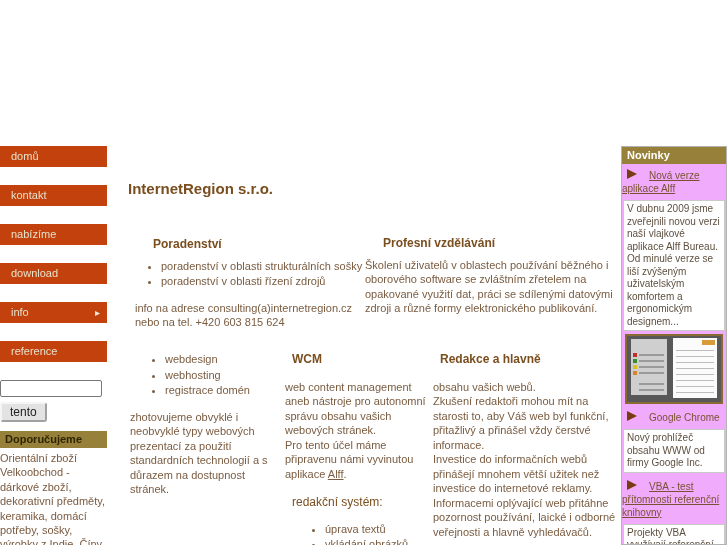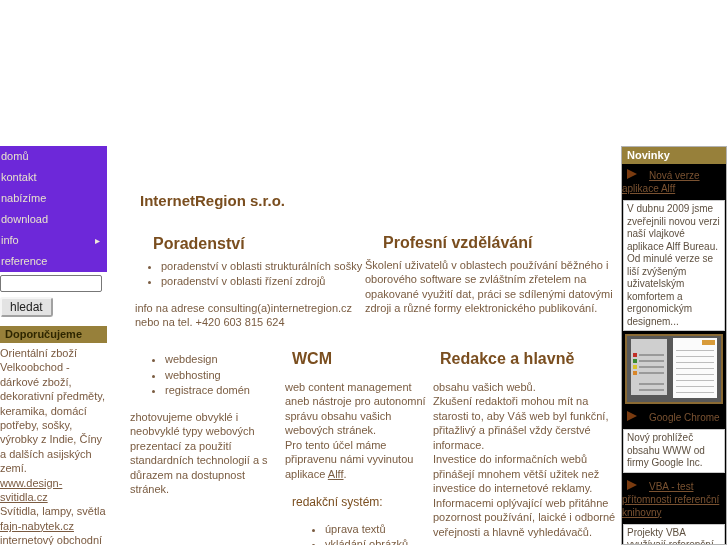--- a/index.html
+++ b/index.html
@@ -1,58 +1,58 @@
 <!DOCTYPE html>
 <html><head>
 <meta charset="utf-8">
 <style>
   html,body{margin:0;padding:0;}
   #screen{position:relative;width:727px;height:545px;overflow:hidden;background:#fff;
           font-family:"Liberation Sans",sans-serif;}
 
   
   #sidebar{position:absolute;left:0;top:146px;width:107px;}
-  .menu-item{height:21px;line-height:21px;margin-bottom:0;background:#6d28d9;
-             color:#E7E2CC;font-size:11px;padding-left:1px;box-sizing:border-box;
+  .menu-item{height:21px;line-height:21px;margin-bottom:18px;background:#c2410c;
+             color:#E7E2CC;font-size:11px;padding-left:11px;box-sizing:border-box;
              position:relative;cursor:pointer;}
   .menu-arrow{position:absolute;right:7px;top:0;font-size:10px;color:#EFEBD8;}
   #search-input{display:block;margin-top:3px;width:102px;height:17px;box-sizing:border-box;
                 border:1px solid #777;border-radius:2px;font-size:11px;padding:1px 3px;}
   #search-btn{margin-top:5px;font-size:12px;color:#222;background:#E3E3E3;
               border:2px outset #F5F5F5;border-radius:3px;padding:1px 8px;cursor:pointer;
               font-family:"Liberation Sans",sans-serif;}
   #rec-header{margin-top:9px;background:#97803A;color:#2E2600;font-weight:bold;
               font-size:11px;padding:2px 5px 3px;}
   #rec-list{margin-top:3px;font-size:11px;line-height:14.4px;color:#7A5A40;width:106px;}
   .rec-text{display:block;}
   .rec-link{display:block;text-decoration:underline;color:#7A5A40;cursor:pointer;}
 
   
   #content{position:absolute;left:128px;top:180px;width:492px;color:#7A5C41;font-size:11px;}
-  #page-title{font-size:15px;font-weight:bold;color:#7A4E1F;margin:12px;}
+  #page-title{font-size:15px;font-weight:bold;color:#7A4E1F;margin:0;}
   .sec{position:absolute;line-height:14.5px;}
-  .sec h3{font-size:16px;font-weight:bold;color:#7A4E1F;margin:0 0 13px 7px;}
+  .sec h3{font-size:12px;font-weight:bold;color:#7A4E1F;margin:0 0 13px 7px;}
   .sec.r1 h3{margin:0 0 7px 18px;}
   .sec ul{margin:0 0 12px 0;padding-left:20px;list-style:disc outside;}
   .sec li{margin:0 0 1px 0;}
   .sec p{margin:0 0 0 0;}
   .sec .mline{margin:0;}
   .bold-sub{font-weight:normal;color:#7A4E1F;font-size:12px;margin:14px 0 12px 7px;}
   #sec-poradenstvi{left:7px;top:57px;width:228px;}
   #sec-poradenstvi ul{padding-left:26px;margin-bottom:12px;}
   #sec-profesni{left:237px;top:56px;width:258px;}
   #sec-vyroba{left:2px;top:172px;width:150px;}
   #sec-vyroba ul{padding-left:35px;}
   #sec-wcm{left:157px;top:172px;width:147px;}
   #sec-wcm ul{padding-left:40px;}
   #sec-redakce{left:305px;top:172px;width:186px;}
   a.inline-link{color:#7A5C41;text-decoration:underline;cursor:pointer;}
 
   
-  #news{position:absolute;left:621px;top:146px;width:106px;height:399px;background:#000000;
+  #news{position:absolute;left:621px;top:146px;width:106px;height:399px;background:#f0abfc;
         border:1px solid #B3B3B3;box-sizing:border-box;overflow:hidden;}
   #news-header{background:#97803A;color:#FFFFFF;font-weight:bold;font-size:11px;
                padding:2px 5px 3px;}
   .news-title{margin:0;padding:5px 0 3px;font-size:10px;line-height:13px;}
   .tri{display:inline-block;width:0;height:0;border-left:10px solid #7A3B10;
        border-top:5px solid transparent;border-bottom:5px solid transparent;
        margin:0 12px 0 5px;}
   .news-link{color:#7A5231;text-decoration:underline;cursor:pointer;}
   .news-link.plain{text-decoration:none;}
   .news-desc{background:#FFF;border:1px solid #C9C9C9;margin:2px 1px;padding:2px 3px;
@@ -88,21 +88,21 @@
     </div>
     <div class="menu-item">
       <span>info</span>
       <span class="menu-arrow">▸</span>
     </div>
     <div class="menu-item">
       <span>reference</span>
     </div>
 
     <input id="search-input" type="text" value="" style="">
-    <button id="search-btn">hledat</button>
+    <button id="search-btn">tento</button>
 
     <div id="rec-header">Doporučujeme</div>
 
     <div id="rec-list">
       <span class="rec-text">Orientální zboží</span>
       <span class="rec-text">Velkoobchod - dárkové zboží, dekorativní předměty, keramika, domácí potřeby, sošky, výrobky z Indie, Číny a dalších asijských zemí.</span>
       <span class="rec-link">www.design-svitidla.cz</span>
       <span class="rec-text">Svítidla, lampy, světla</span>
       <span class="rec-link">fajn-nabytek.cz</span>
       <span class="rec-text">internetový obchodní dům</span>

